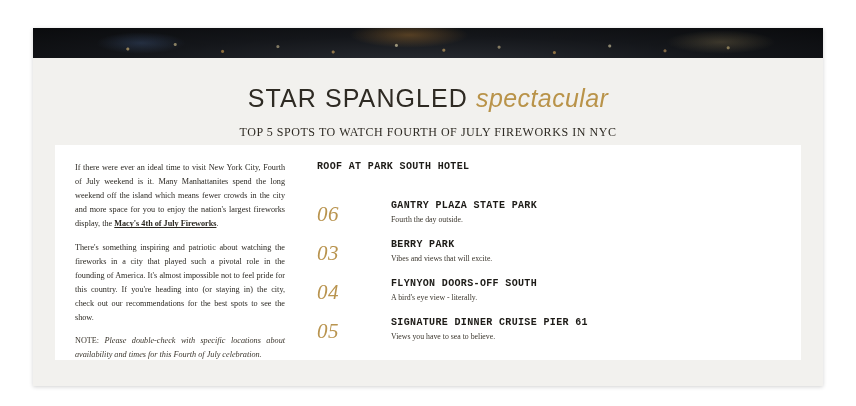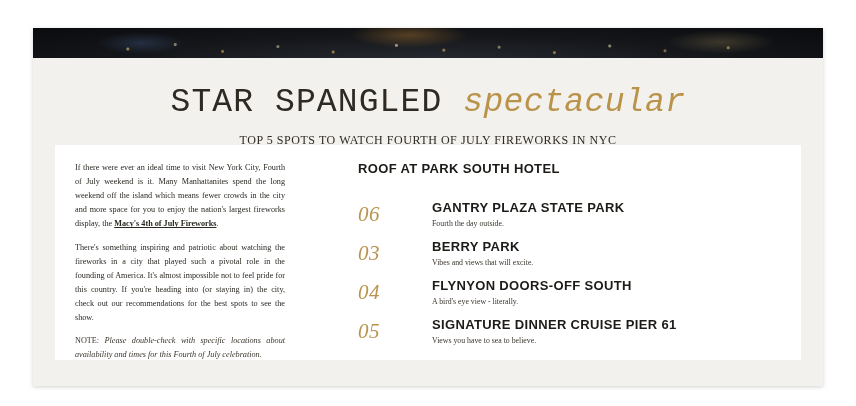--- a/index.html
+++ b/index.html
@@ -74,24 +74,24 @@
     height: 24px;
     background: radial-gradient(ellipse at center, rgba(255,220,140,0.18) 0%, rgba(255,220,140,0) 70%);
   }
 
   
   .title-block {
     text-align: center;
     padding-top: 26px;
   }
   .main-title {
-    font-size: 33px;
+    font-size: 25px;
     letter-spacing: 1.1px;
     color: #2e2a23;
-    font-family: Liberation Mono, monospace;
+    font-family: Liberation Sans, sans-serif;
   }
   .main-title .accent {
     font-style: italic;
     color: #b99349;
     letter-spacing: 0.4px;
   }
   .subtitle {
     margin-top: 12px;
     font-size: 12px;
     letter-spacing: 0.55px;
@@ -103,21 +103,20 @@
   .content {
     position: absolute;
     left: 22px;
     top: 117px;
     width: 746px;
     height: 215px;
     background: #ffffff;
     display: flex;
     box-sizing: border-box;
     padding: 16px 16px 0 0;
-    gap: 41px;
   }
   .intro {
     width: 248px;
     padding: 0 18px 0 20px;
     box-sizing: border-box;
     color: #2b2822;
     font-size: 8.2px;
     line-height: 1.72;
     text-align: justify;
   }
@@ -153,25 +152,25 @@
     font-style: italic;
     font-size: 21px;
     color: #b9944f;
     letter-spacing: 0.5px;
     padding-top: 2px;
   }
   .item-text {
     flex: 1;
   }
   .item-title {
-    font-size: 13px;
+    font-size: 10px;
     letter-spacing: 0.35px;
     color: #1d1b17;
     font-weight: bold;
-    font-family: Liberation Sans, sans-serif;
+    font-family: Liberation Mono, monospace;
   }
   .item-desc {
     margin-top: 4px;
     font-size: 7.8px;
     color: #3a352c;
     font-family: "Liberation Serif", serif;
   }
 </style>
 </head>
 <body>

